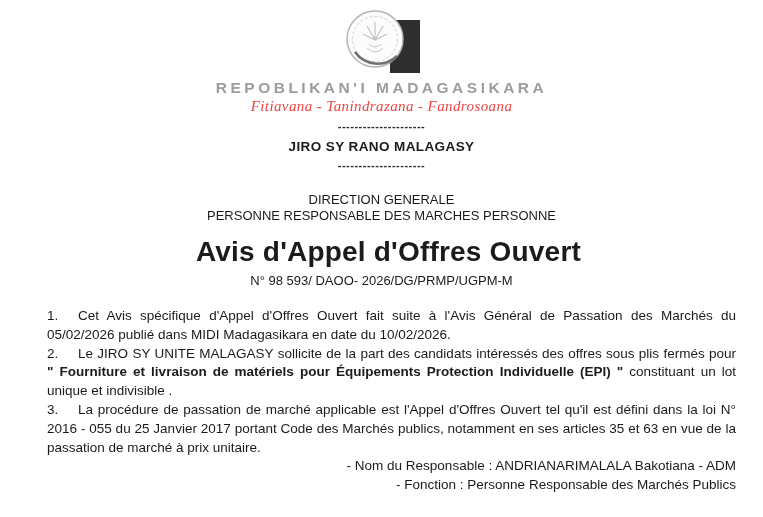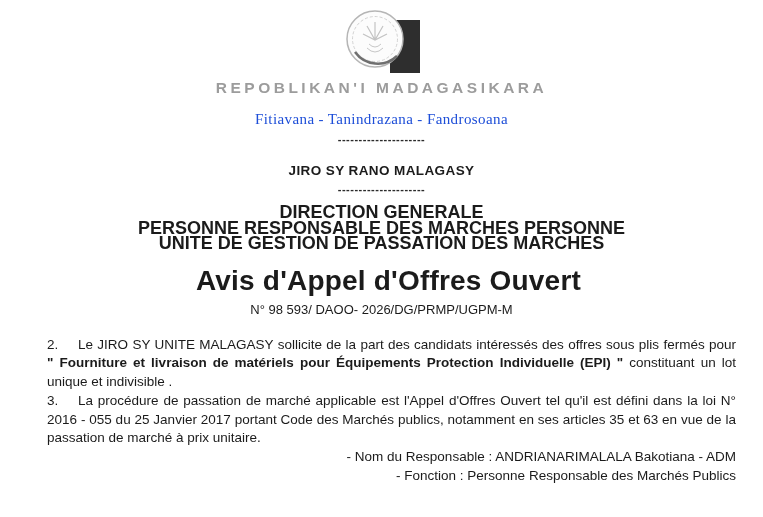--- a/index.html
+++ b/index.html
@@ -23,44 +23,44 @@
   }
   .country {
     margin-top: 3px;
     font-size: 15.5px;
     font-weight: bold;
     letter-spacing: 3.5px;
     color: #9c9c9c;
   }
   .motto {
     font-family: "Liberation Serif", serif;
+    font-style: italic;
     font-size: 15px;
     letter-spacing: 0.4px;
-    color: #1d4ed8;
-    margin-top: 14px;
+    color: #ef4444;
+    margin-top: 1px;
   }
   .sep {
     font-size: 11px;
     font-weight: bold;
     letter-spacing: 0.5px;
     color: #2a2a2a;
     line-height: 9px;
     margin-top: 7px;
   }
   .org {
     font-size: 13.5px;
     font-weight: bold;
     letter-spacing: 0.4px;
-    margin-top: 19px;
+    margin-top: 8px;
   }
   .dept {
-    font-size: 18px;
+    font-size: 13px;
     line-height: 15.5px;
-    margin-top: 11px;
-    font-weight: bold;
+    margin-top: 22px;
   }
   .doc-title {
     font-size: 28px;
     font-weight: bold;
     margin-top: 13px;
     letter-spacing: 0.2px;
     padding-left: 14px;
   }
   .doc-ref {
     font-size: 13px;
@@ -98,29 +98,31 @@
     <div class="country">REPOBLIKAN'I MADAGASIKARA</div>
     <div class="motto">Fitiavana - Tanindrazana - Fandrosoana</div>
 
     <div class="sep">---------------------</div>
     <div class="org">JIRO SY RANO MALAGASY</div>
     <div class="sep">---------------------</div>
 
     <div class="dept">
       <div>DIRECTION GENERALE</div>
       <div>PERSONNE RESPONSABLE DES MARCHES PERSONNE</div>
-      <div>UNITE DE GESTION DE PASSATION DES MARCHES</div>
     </div>
 
     <div class="doc-title">Avis d'Appel d'Offres Ouvert</div>
     <div class="doc-ref">N° 98 593/ DAOO- 2026/DG/PRMP/UGPM-M</div>
   </div>
 
   <div class="body-text">
 
+    <p class="para">
+      <span class="pnum">1.</span><span>Cet Avis spécifique d'Appel d'Offres Ouvert fait suite à l'Avis Général de Passation des Marchés du 05/02/2026 publié dans MIDI Madagasikara en date du 10/02/2026.</span>
+    </p>
 
     <p class="para">
       <span class="pnum">2.</span><span>Le JIRO SY UNITE MALAGASY sollicite de la part des candidats intéressés des offres sous plis fermés pour </span><span class="bold-seg">" Fourniture et livraison de matériels pour Équipements Protection Individuelle (EPI) "</span><span> constituant un lot unique et indivisible .</span>
     </p>
 
     <p class="para">
       <span class="pnum">3.</span><span>La procédure de passation de marché applicable est l'Appel d'Offres Ouvert tel qu'il est défini dans la loi N° 2016 - 055 du 25 Janvier 2017 portant Code des Marchés publics, notamment en ses articles 35 et 63 en vue de la passation de marché à prix unitaire.</span>
     </p>
 
 

